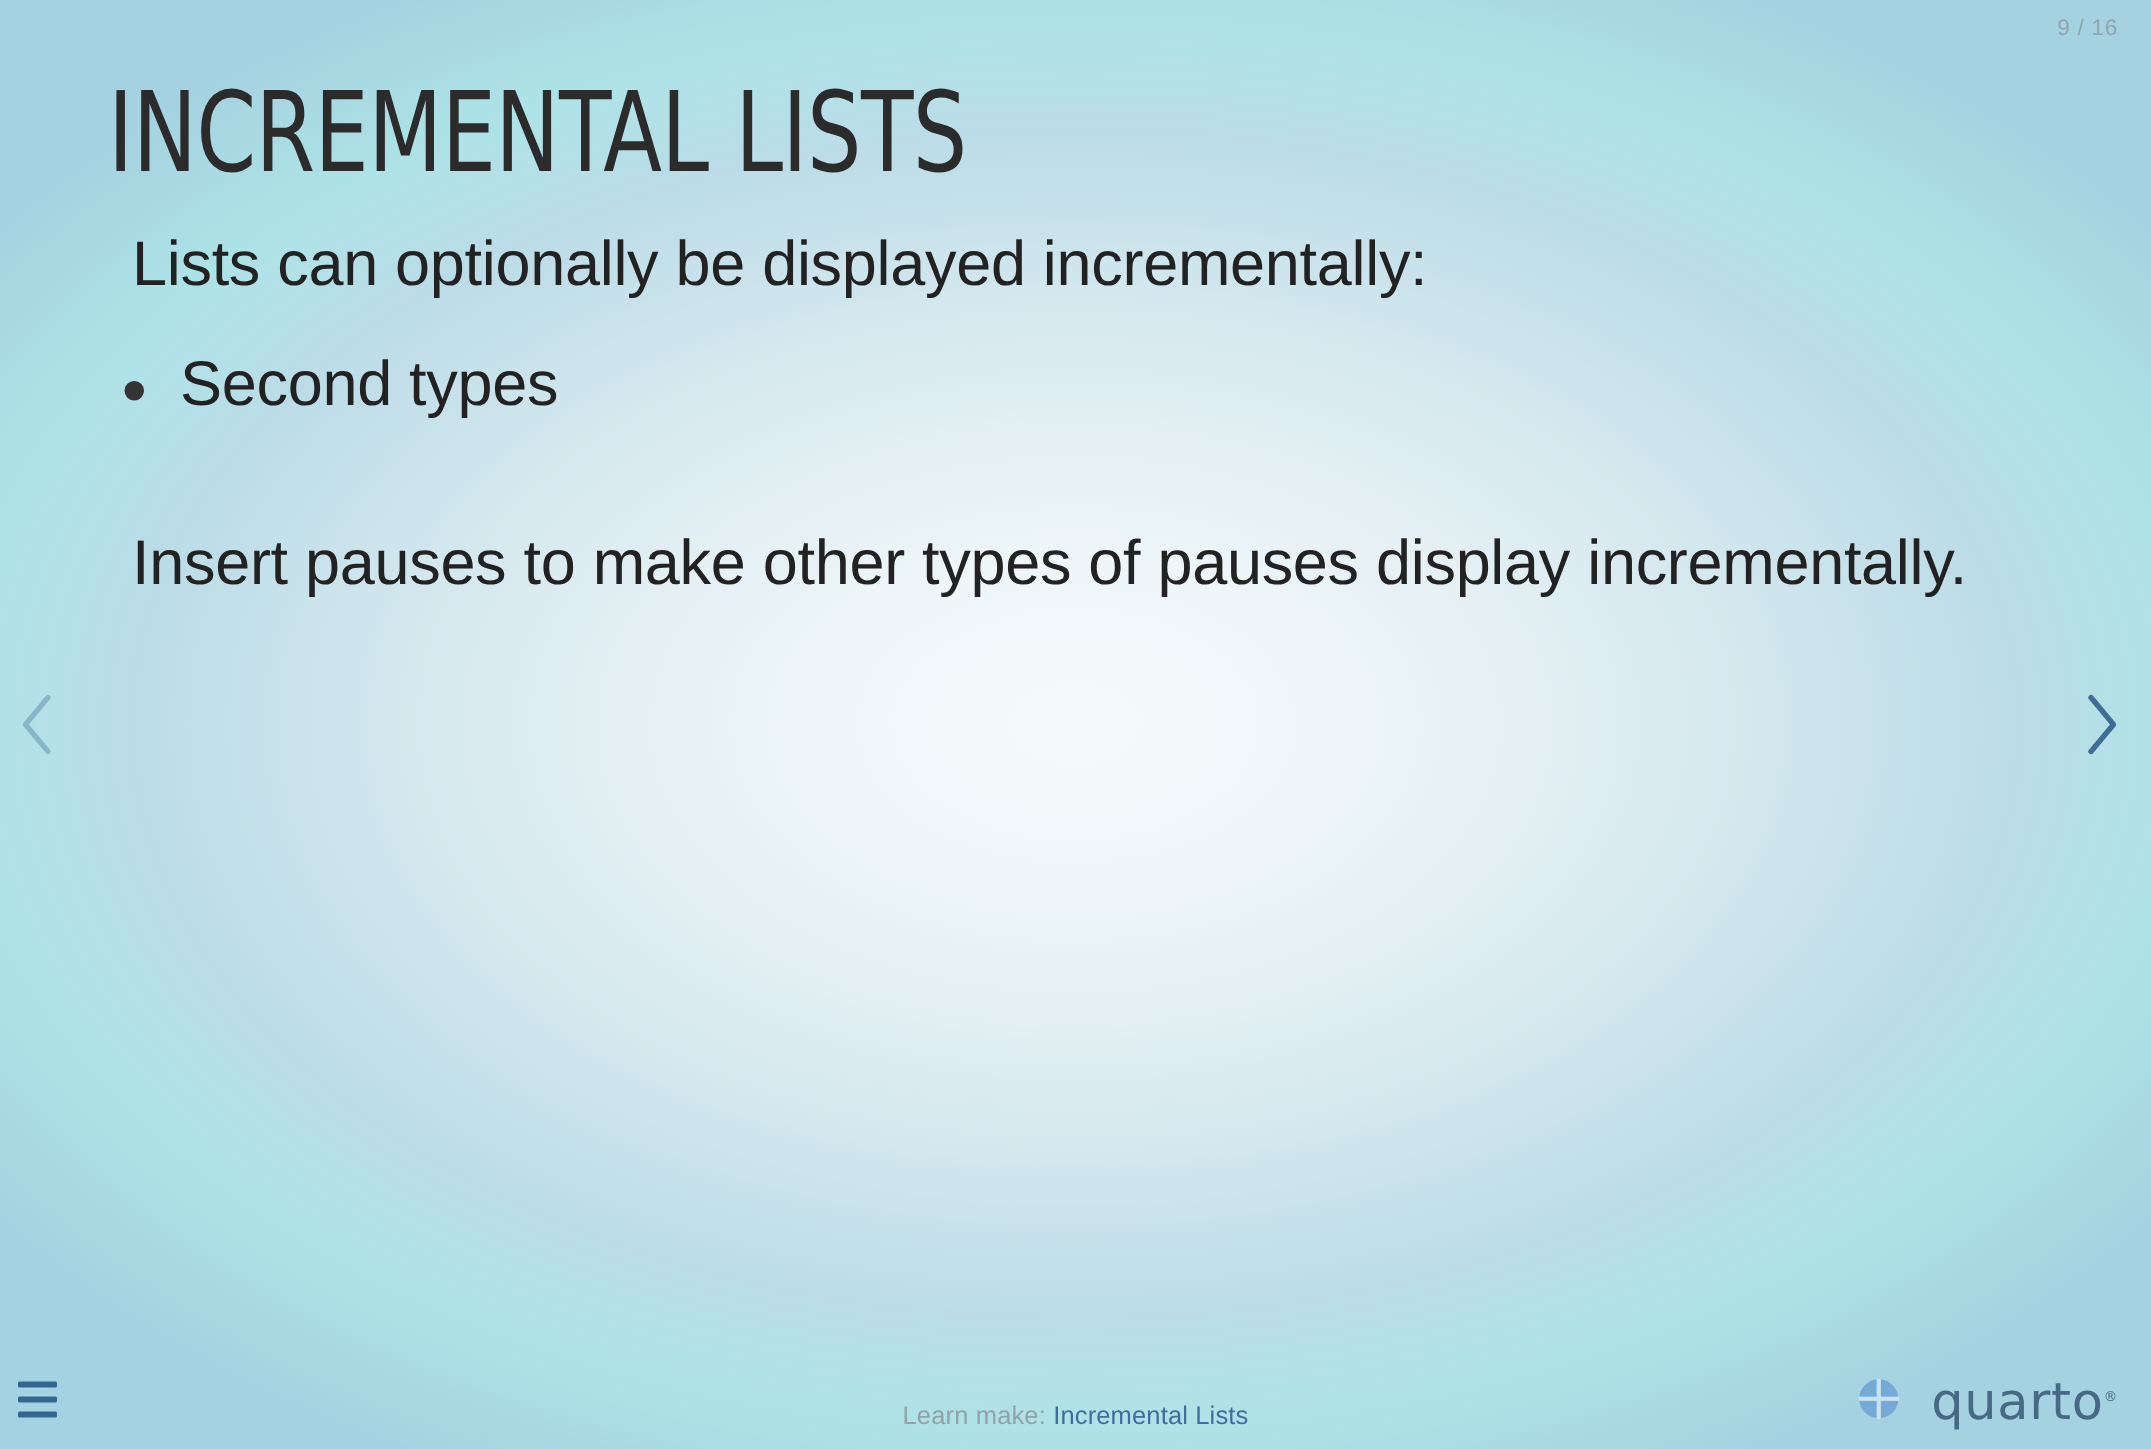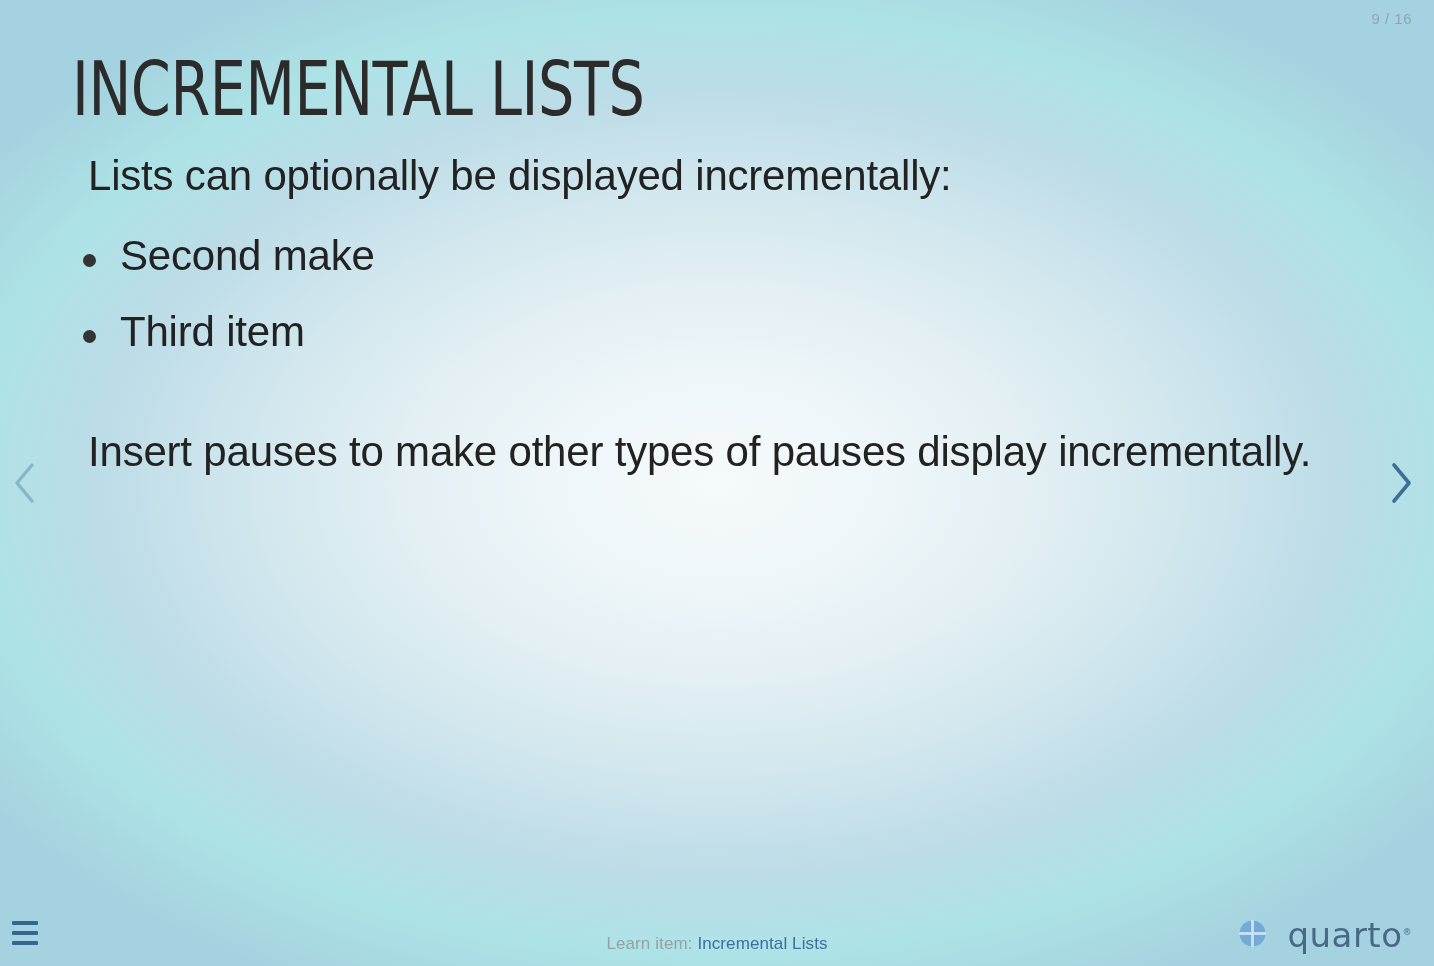--- a/index.html
+++ b/index.html
@@ -197,24 +197,21 @@
   <div id="slide-counter">9 / 16</div>
 
   <div id="slide-content">
 
     <h1 id="slide-title">Incremental Lists</h1>
 
     <p id="intro-paragraph" class="body-text">Lists can optionally be displayed incrementally:</p>
 
     <ul id="incremental-list">
       <li>
-        <span>Second make</span>
-      </li>
-      <li>
-        <span>Third item</span>
+        <span>Second types</span>
       </li>
     </ul>
 
     <p id="closing-paragraph" class="body-text">Insert pauses to make other types of pauses display incrementally.</p>
 
   </div>
 
   <div id="nav-prev" class="nav-arrow" aria-label="Previous slide">
     <span>
       <svg width="26" height="44" viewBox="0 0 26 44" fill="none">
@@ -231,21 +228,21 @@
     </span>
   </div>
 
   <div id="menu-button">
     <span class="bar"></span>
     <span class="bar"></span>
     <span class="bar"></span>
   </div>
 
   <div id="footer-note">
-    <span>Learn item: </span><a id="footer-link">Incremental Lists</a>
+    <span>Learn make: </span><a id="footer-link">Incremental Lists</a>
   </div>
 
   <div id="quarto-logo">
     <span>
       <svg width="27" height="27" viewBox="0 0 27 27">
         <circle cx="13.5" cy="13.5" r="13" fill="#6fa8d6"></circle>
         <rect x="12.1" y="0" width="2.8" height="27" fill="#cfe4f2"></rect>
         <rect x="0" y="12.1" width="27" height="2.8" fill="#cfe4f2"></rect>
       </svg>
     </span>

